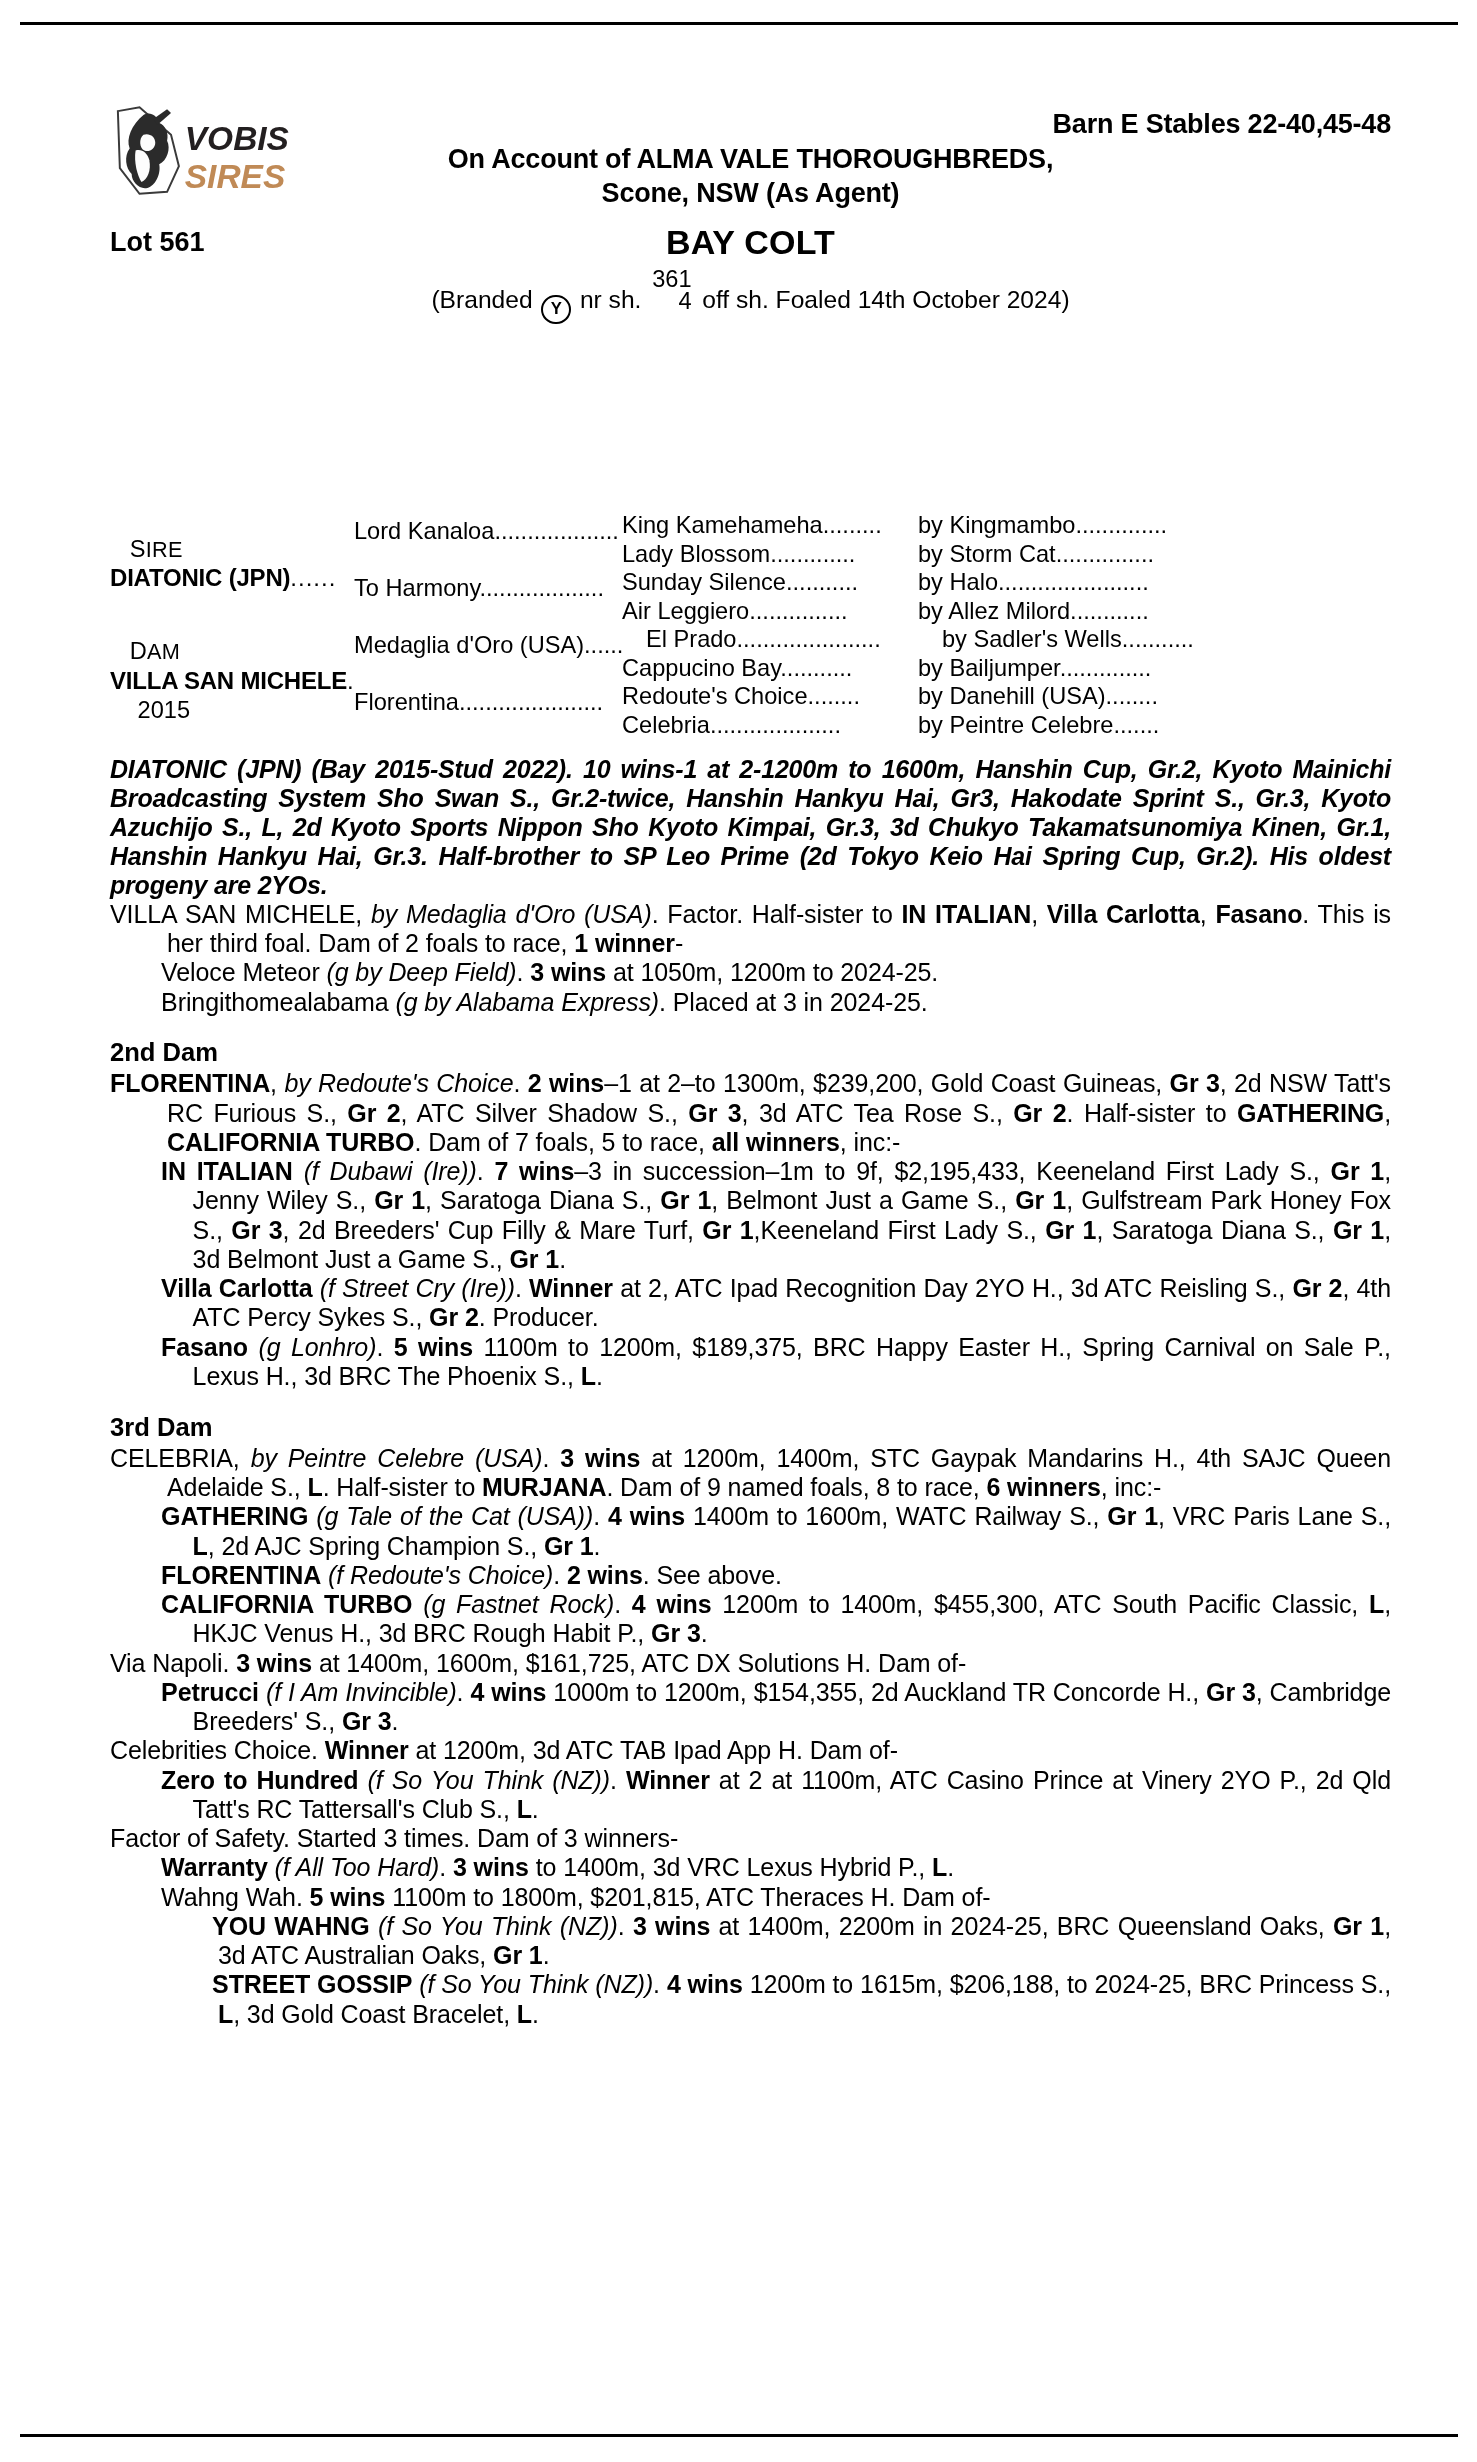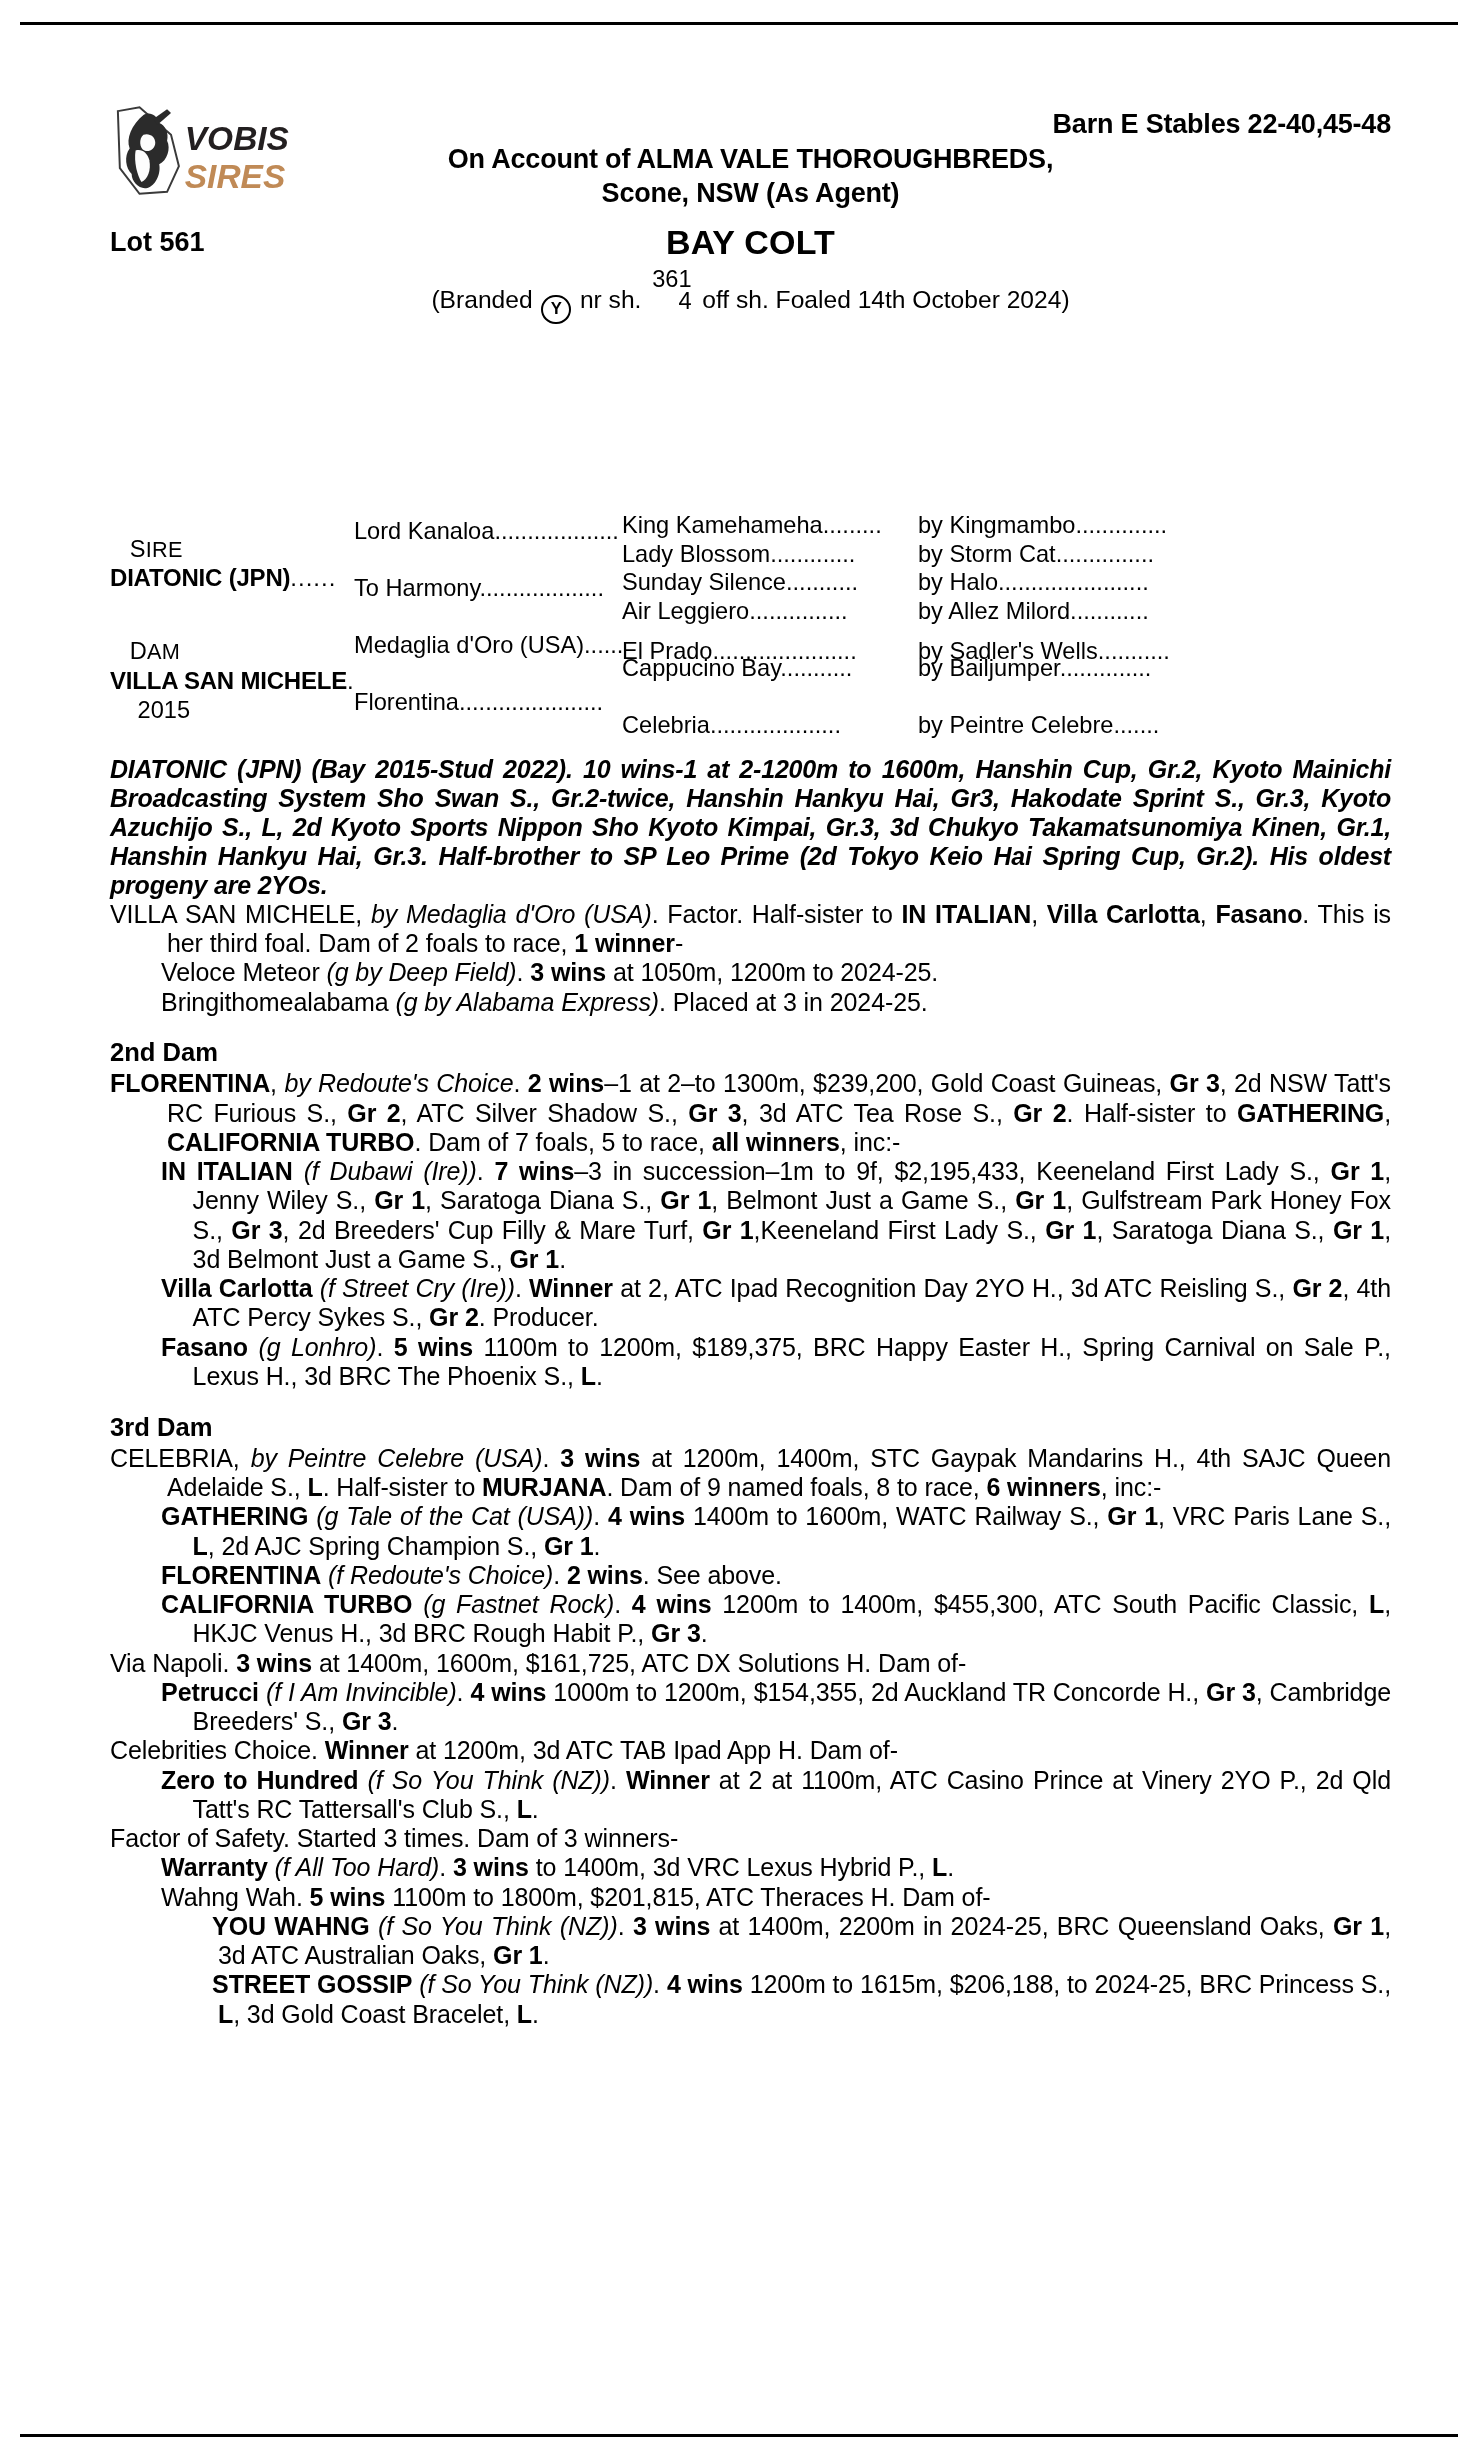--- a/index.html
+++ b/index.html
@@ -218,21 +218,21 @@
   }
   .ped-col-right .gsire {
     display: inline-block;
     width: 463px;
     overflow: hidden;
   }
   .g0 { top: 0px; }
   .g1 { top: 28.6px; }
   .g2 { top: 57px; }
   .g3 { top: 86px; }
-  .g4 { top: 126px; }
+  .g4 { top: 114px; margin-left: 24px; }
   .g5 { top: 143px; }
   .g6 { top: 171px; }
   .g7 { top: 200px; }
 
   
   .sire-para {
     margin-top: 13.8px;
     font-style: italic;
     font-weight: bold;
     font-size: 25px;
@@ -363,20 +363,23 @@
           <span class="gname"><span>Sunday Silence</span><span>...........</span></span><span class="gsire"><span>by Halo</span><span>.......................</span></span>
         </div>
         <div class="grow g3">
           <span class="gname"><span>Air Leggiero</span><span>...............</span></span><span class="gsire"><span>by Allez Milord</span><span>............</span></span>
         </div>
         <div class="grow g4">
           <span class="gname"><span>El Prado</span><span>......................</span></span><span class="gsire"><span>by Sadler's Wells</span><span>...........</span></span>
         </div>
         <div class="grow g5">
           <span class="gname"><span>Cappucino Bay</span><span>...........</span></span><span class="gsire"><span>by Bailjumper</span><span>..............</span></span>
+        </div>
+        <div class="grow g6">
+          <span class="gname"><span>Redoute's Choice</span><span>........</span></span><span class="gsire"><span>by Danehill (USA)</span><span>........</span></span>
         </div>
         <div class="grow g7">
           <span class="gname"><span>Celebria</span><span>....................</span></span><span class="gsire"><span>by Peintre Celebre</span><span>.......</span></span>
         </div>
       </div>
     </div>
 
     <div class="sire-para">DIATONIC (JPN) (Bay 2015-Stud 2022). 10 wins-1 at 2-1200m to 1600m, Hanshin Cup, Gr.2, Kyoto Mainichi Broadcasting System Sho Swan S., Gr.2-twice, Hanshin Hankyu Hai, Gr3, Hakodate Sprint S., Gr.3, Kyoto Azuchijo S., L, 2d Kyoto Sports Nippon Sho Kyoto Kimpai, Gr.3, 3d Chukyo Takamatsunomiya Kinen, Gr.1, Hanshin Hankyu Hai, Gr.3. Half-brother to SP Leo Prime (2d Tokyo Keio Hai Spring Cup, Gr.2). His oldest progeny are 2YOs.</div>
 
     <div id="dam-sections">

